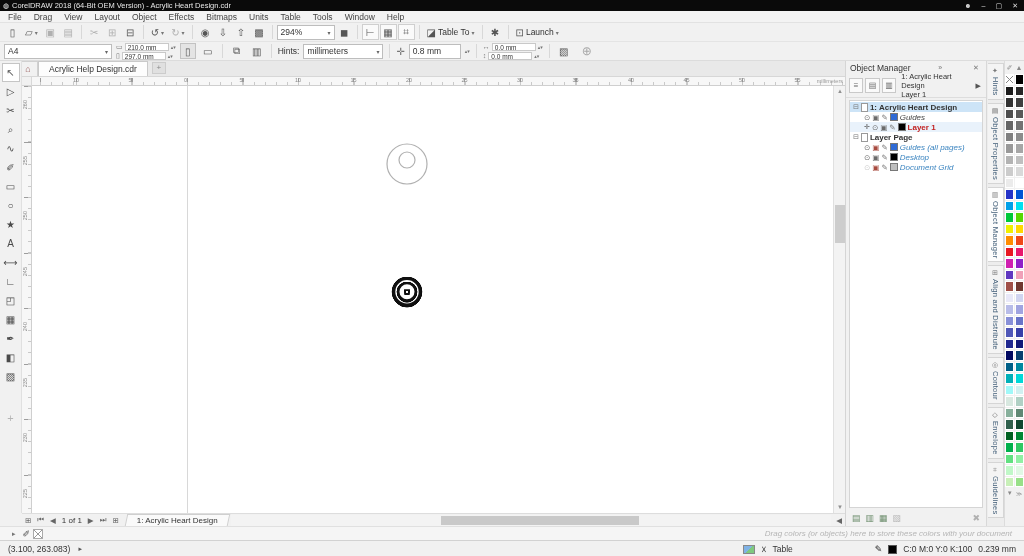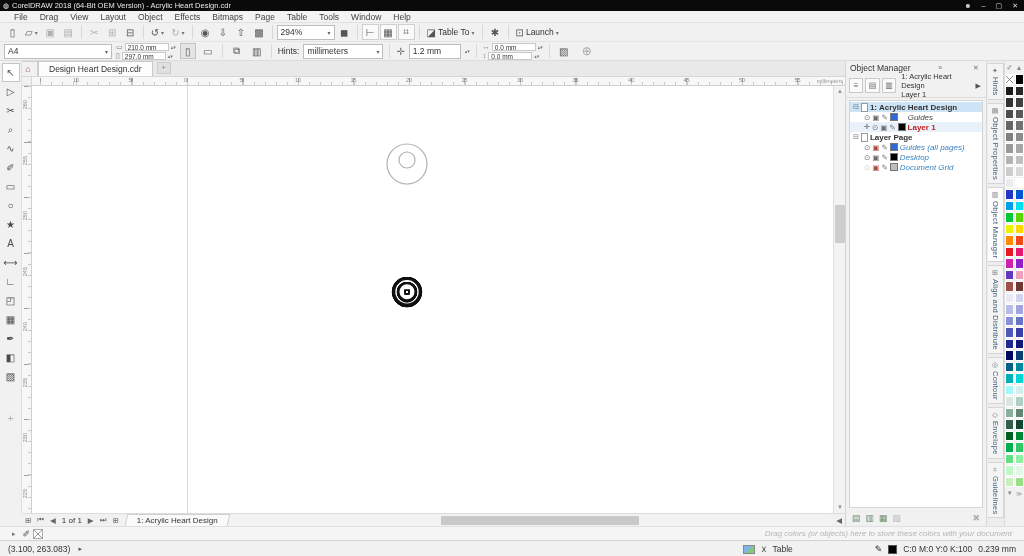--- a/index.html
+++ b/index.html
@@ -7,21 +7,21 @@
   #app { position:relative; width:1024px; height:556px; background:#f1f1f1; font-size:9px; color:#333; }
   .abs { position:absolute; }
 
   
   #titlebar { left:0; top:0; width:1024px; height:11px; background:#0a0a0a; color:#e8e8e8; display:flex; align-items:center; font-size:7.5px; }
   #titlebar .logo { width:12px; text-align:center; color:#fff; font-size:7px; }
   #winbtns { margin-left:auto; display:flex; gap:10px; padding-right:6px; color:#ddd; font-size:7px; }
   #winbtns span { cursor:default; }
 
   
-  #menubar { left:0; top:11px; width:1024px; height:12px; background:#f3f3f3; border-bottom:1px solid #e2e2e2; display:flex; align-items:center; padding-left:8px; }
+  #menubar { left:0; top:11px; width:1024px; height:12px; background:#f3f3f3; border-bottom:1px solid #e2e2e2; display:flex; align-items:center; padding-left:2px; }
   .menu-item { padding:0 6px; font-size:8.5px; color:#444; line-height:12px; }
 
   
   #toolbar { left:0; top:23px; width:1024px; height:19px; background:#f1f1f1; border-bottom:1px solid #e4e4e4; display:flex; align-items:center; padding-left:4px; gap:1px; }
   .tb-btn { min-width:17px; height:16px; display:flex; align-items:center; justify-content:center; gap:2px; color:#555; font-size:10px; border:1px solid transparent; padding:0 2px; }
   .tb-btn.boxed { border:1px solid #cfcfcf; background:#fafafa; }
   .tb-btn.dis { color:#b0b0b0; }
   .tb-btn .dd { font-size:6px; color:#777; }
   .tb-btn .tb-label { font-size:8.5px; color:#333; }
   .tb-sep { width:1px; height:14px; background:#d8d8d8; margin:0 3px; }
@@ -173,21 +173,21 @@
 
   <div id="menubar" class="abs">
       <div id="menu-items" style="display:flex">
         <div class="menu-item">File</div>
         <div class="menu-item">Drag</div>
         <div class="menu-item">View</div>
         <div class="menu-item">Layout</div>
         <div class="menu-item">Object</div>
         <div class="menu-item">Effects</div>
         <div class="menu-item">Bitmaps</div>
-        <div class="menu-item">Page</div>
+        <div class="menu-item">Units</div>
         <div class="menu-item">Table</div>
         <div class="menu-item">Tools</div>
         <div class="menu-item">Window</div>
         <div class="menu-item">Help</div>
       </div>
     </div>
 
   <div id="toolbar" class="abs">
       <div id="tb-items" style="display:flex;align-items:center;gap:1px">
         <div class="tb-btn">
@@ -296,21 +296,21 @@
     <div class="pb-btn">▥</div>
     <div class="pb-sep"></div>
     <span class="pb-label">Hints:</span>
     <div class="pb-combo" style="width:80px">
       <span>millimeters</span>
         <span class="dd">▾</span>
     </div>
     <div class="pb-sep"></div>
     <span class="pb-mini-ic" style="font-size:10px">✛</span>
     <div class="pb-combo" style="width:52px">
-      <span>1.2 mm</span>
+      <span>0.8 mm</span>
     </div>
     <span class="pb-spin">▴▾</span>
     <div class="pb-sep"></div>
     <div class="pb-stack">
       <div class="pb-sizerow">
           <span class="pb-mini-ic">↔</span>
           <span class="pb-val">0.0 mm</span>
           <span class="pb-spin">▴▾</span>
         </div>
       <div class="pb-sizerow">
@@ -319,21 +319,21 @@
           <span class="pb-spin">▴▾</span>
         </div>
     </div>
     <div class="pb-sep"></div>
     <div class="pb-btn">▧</div>
     <span class="pb-plus">⊕</span>
   </div>
 
   <div id="doctabs" class="abs">
     <div class="dt-home"><span>⌂</span></div>
-    <div class="dt-tab"><span>Design Heart Design.cdr</span></div>
+    <div class="dt-tab"><span>Acrylic Help Design.cdr</span></div>
     <div class="dt-plus"><span>+</span></div>
   </div>
 
   <div id="corner" class="abs"></div>
   <div id="hruler" class="abs">
     <span class="units-cap">millimeters</span>
   <span class="hr-num" style="left: 41px;">10</span>
       <span class="hr-num" style="left: 96.5px;">5</span>
       <span class="hr-num" style="left: 152px;">0</span>
       <span class="hr-num" style="left: 207.5px;">5</span>
@@ -735,21 +735,21 @@
         <div class="om-row sel">
           <span class="om-exp">⊟</span>
           <span class="om-pgicon"></span>
           <span class="om-label b">1: Acrylic Heart Design</span>
         </div>
         <div class="om-row indent">
           <span class="om-ic">⊙</span>
           <span class="om-ic">▣</span>
           <span class="om-ic">✎</span>
           <span class="om-swatch" style="background: rgb(47, 107, 214);"></span>
-          <span class="om-label i" style="color: rgb(68, 68, 68); margin-left: 8px;">Guides</span>
+          <span class="om-label i" style="color: rgb(68, 68, 68);">Guides</span>
         </div>
         <div class="om-row soft indent">
           <span class="om-cross">✛</span>
           <span class="om-ic">⊙</span>
           <span class="om-ic">▣</span>
           <span class="om-ic">✎</span>
           <span class="om-swatch" style="background: rgb(0, 0, 0);"></span>
           <span class="om-label b" style="color: rgb(194, 34, 34);">Layer 1</span>
         </div>
         <div class="om-row">

